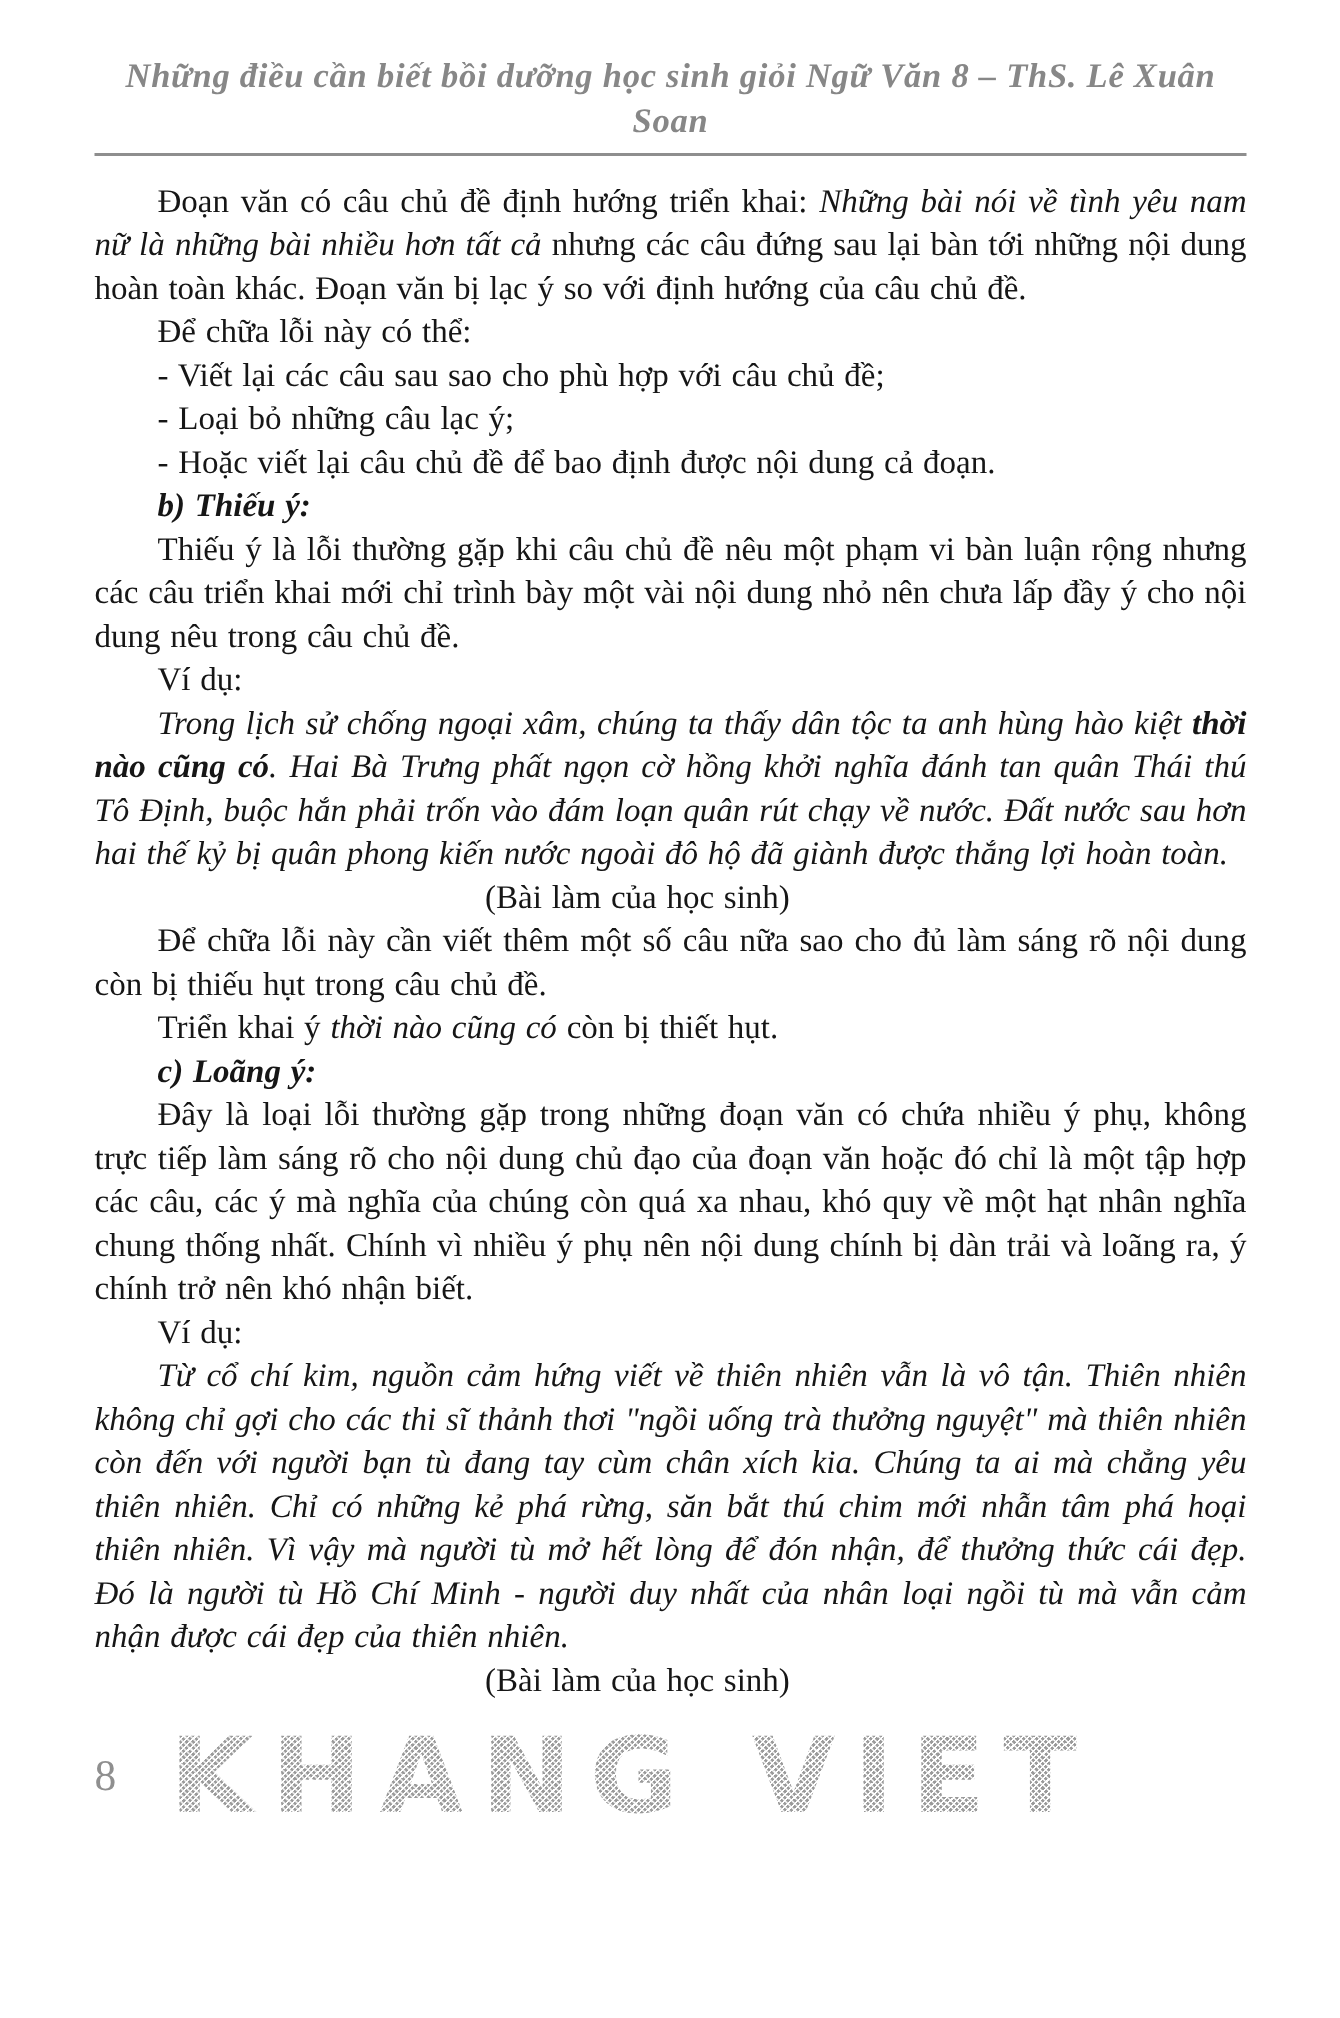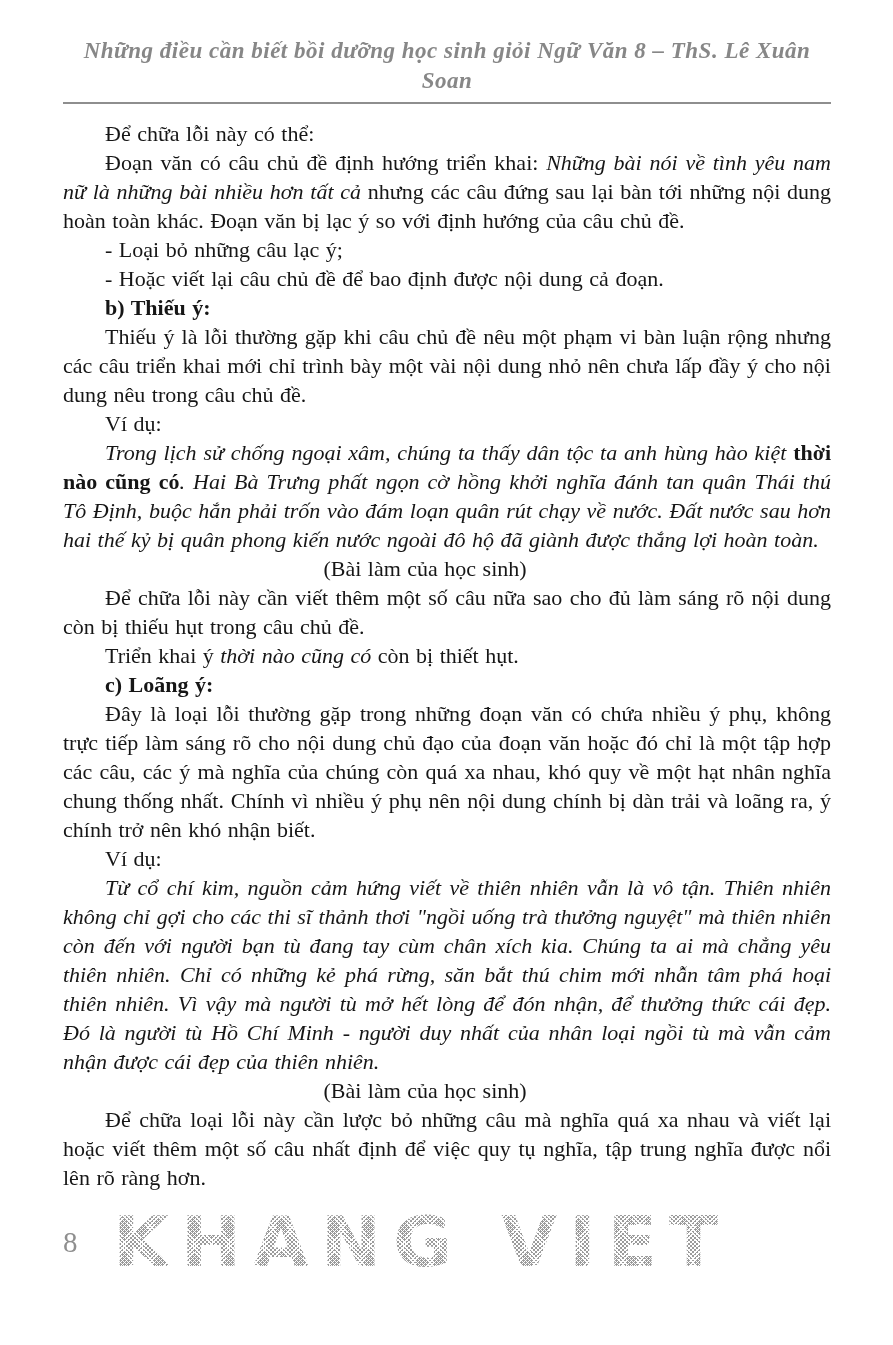--- a/index.html
+++ b/index.html
@@ -40,21 +40,21 @@
     font-size: 22px;
     line-height: 29px;
     word-spacing: 1px;
   }
   .align-justify { text-align: justify; }
   .align-left    { text-align: left; }
   .align-right   { text-align: center; padding-right: 44px; }
   .indent        { text-indent: 42px; }
   .run-normal      { font-style: normal; }
   .run-italic      { font-style: italic; }
-  .run-bold-italic { font-weight: bold; }
+  .run-bold-italic { font-style: italic; font-weight: bold; }
   
   .footer {
     display: flex;
     align-items: center;
     margin-top: 18px;
   }
   .page-number {
     color: #8f8f8f;
     font-size: 29px;
     line-height: 60px;
@@ -85,37 +85,37 @@
   }
 </style>
 </head>
 <body>
 
 <div class="page">
 
   <div class="running-head">Những điều cần biết bồi dưỡng học sinh giỏi Ngữ Văn 8 – ThS. Lê Xuân Soan</div>
 
   <div class="page-body">
+      <p class="block align-justify indent"><span class="run-normal">Đoạn văn có câu chủ đề định hướng triển khai: </span><span class="run-italic">Những bài nói về tình yêu nam nữ là những bài nhiều hơn tất cả</span><span class="run-normal"> nhưng các câu đứng sau lại bàn tới những nội dung hoàn toàn khác. Đoạn văn bị lạc ý so với định hướng của câu chủ đề.</span></p>
       <p class="block align-left indent"><span class="run-normal">Để chữa lỗi này có thể:</span></p>
-      <p class="block align-justify indent"><span class="run-normal">Đoạn văn có câu chủ đề định hướng triển khai: </span><span class="run-italic">Những bài nói về tình yêu nam nữ là những bài nhiều hơn tất cả</span><span class="run-normal"> nhưng các câu đứng sau lại bàn tới những nội dung hoàn toàn khác. Đoạn văn bị lạc ý so với định hướng của câu chủ đề.</span></p>
+      <p class="block align-left indent"><span class="run-normal">- Viết lại các câu sau sao cho phù hợp với câu chủ đề;</span></p>
       <p class="block align-left indent"><span class="run-normal">- Loại bỏ những câu lạc ý;</span></p>
       <p class="block align-left indent"><span class="run-normal">- Hoặc viết lại câu chủ đề để bao định được nội dung cả đoạn.</span></p>
       <p class="block align-left indent"><span class="run-bold-italic">b) Thiếu ý:</span></p>
       <p class="block align-justify indent"><span class="run-normal">Thiếu ý là lỗi thường gặp khi câu chủ đề nêu một phạm vi bàn luận rộng nhưng các câu triển khai mới chỉ trình bày một vài nội dung nhỏ nên chưa lấp đầy ý cho nội dung nêu trong câu chủ đề.</span></p>
       <p class="block align-left indent"><span class="run-normal">Ví dụ:</span></p>
       <p class="block align-justify indent"><span class="run-italic">Trong lịch sử chống ngoại xâm, chúng ta thấy dân tộc ta anh hùng hào kiệt </span><span class="run-bold-italic">thời nào cũng có</span><span class="run-italic">. Hai Bà Trưng phất ngọn cờ hồng khởi nghĩa đánh tan quân Thái thú Tô Định, buộc hắn phải trốn vào đám loạn quân rút chạy về nước. Đất nước sau hơn hai thế kỷ bị quân phong kiến nước ngoài đô hộ đã giành được thắng lợi hoàn toàn.</span></p>
       <p class="block align-right"><span class="run-normal">(Bài làm của học sinh)</span></p>
       <p class="block align-justify indent"><span class="run-normal">Để chữa lỗi này cần viết thêm một số câu nữa sao cho đủ làm sáng rõ nội dung còn bị thiếu hụt trong câu chủ đề.</span></p>
       <p class="block align-left indent"><span class="run-normal">Triển khai ý </span><span class="run-italic">thời nào cũng có</span><span class="run-normal"> còn bị thiết hụt.</span></p>
       <p class="block align-left indent"><span class="run-bold-italic">c) Loãng ý:</span></p>
       <p class="block align-justify indent"><span class="run-normal">Đây là loại lỗi thường gặp trong những đoạn văn có chứa nhiều ý phụ, không trực tiếp làm sáng rõ cho nội dung chủ đạo của đoạn văn hoặc đó chỉ là một tập hợp các câu, các ý mà nghĩa của chúng còn quá xa nhau, khó quy về một hạt nhân nghĩa chung thống nhất. Chính vì nhiều ý phụ nên nội dung chính bị dàn trải và loãng ra, ý chính trở nên khó nhận biết.</span></p>
       <p class="block align-left indent"><span class="run-normal">Ví dụ:</span></p>
       <p class="block align-justify indent"><span class="run-italic">Từ cổ chí kim, nguồn cảm hứng viết về thiên nhiên vẫn là vô tận. Thiên nhiên không chỉ gợi cho các thi sĩ thảnh thơi "ngồi uống trà thưởng nguyệt" mà thiên nhiên còn đến với người bạn tù đang tay cùm chân xích kia. Chúng ta ai mà chẳng yêu thiên nhiên. Chỉ có những kẻ phá rừng, săn bắt thú chim mới nhẫn tâm phá hoại thiên nhiên. Vì vậy mà người tù mở hết lòng để đón nhận, để thưởng thức cái đẹp. Đó là người tù Hồ Chí Minh - người duy nhất của nhân loại ngồi tù mà vẫn cảm nhận được cái đẹp của thiên nhiên.</span></p>
       <p class="block align-right"><span class="run-normal">(Bài làm của học sinh)</span></p>
-      <p class="block align-justify indent"><span class="run-normal">Để chữa loại lỗi này cần lược bỏ những câu mà nghĩa quá xa nhau và viết lại hoặc viết thêm một số câu nhất định để việc quy tụ nghĩa, tập trung nghĩa được nổi lên rõ ràng hơn.</span></p>
     </div>
 
   <div class="footer">
     <div class="page-number">8</div>
     <div class="watermark">KHANG VIET</div>
   </div>
 
 </div>
 
 </body></html>

